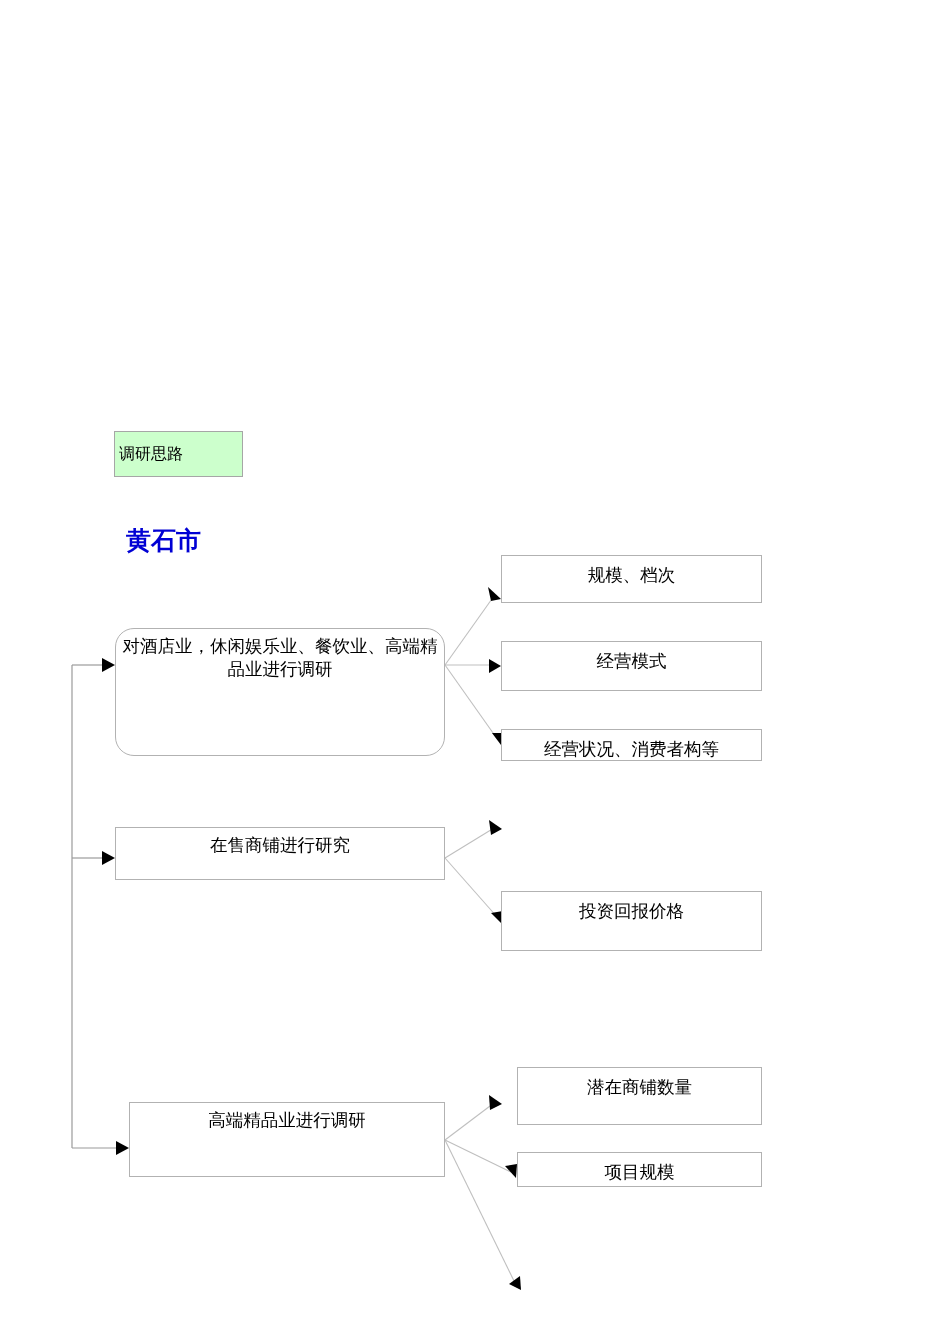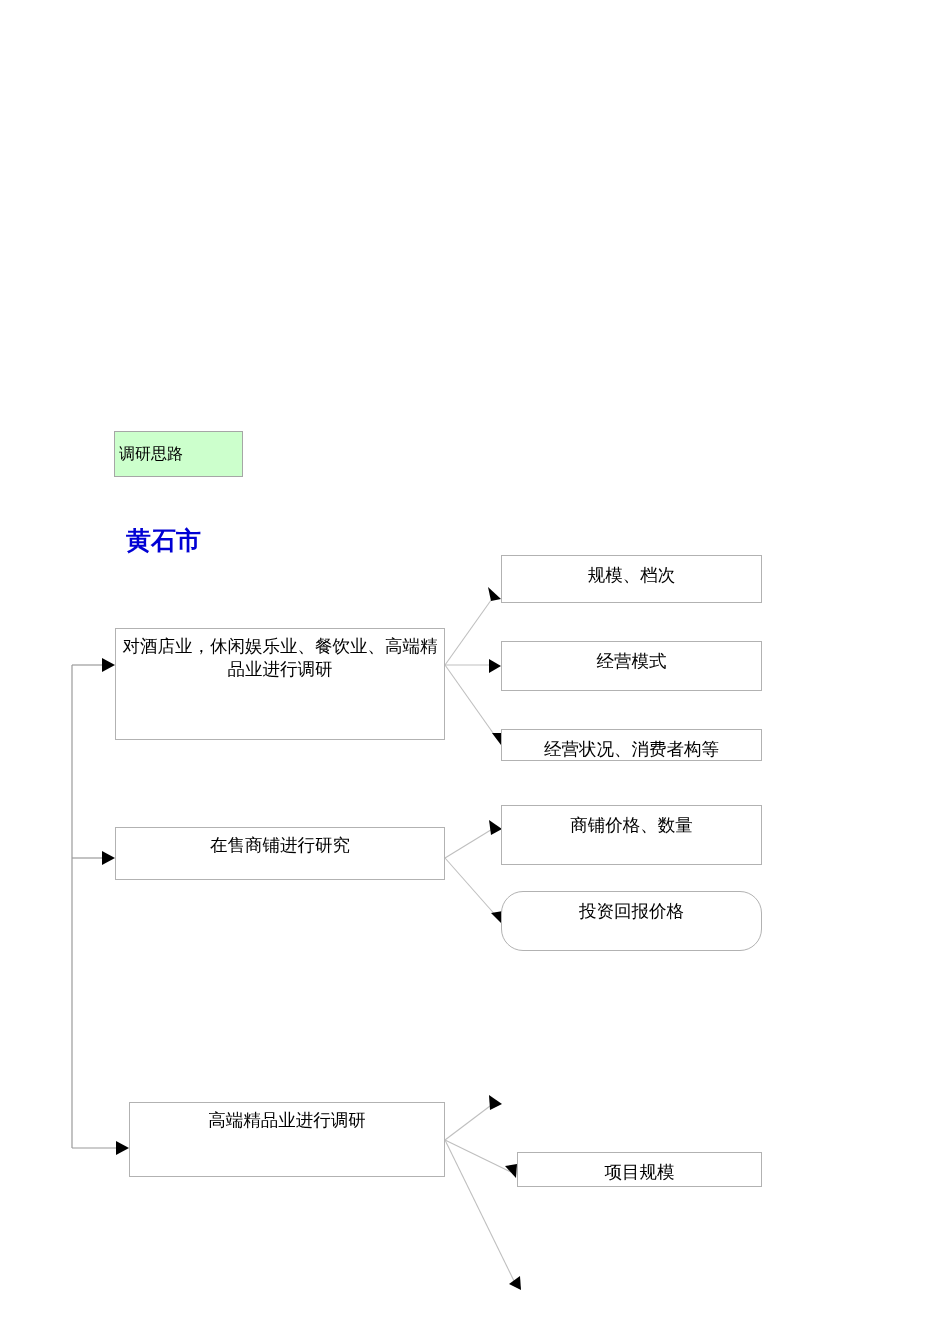--- a/index.html
+++ b/index.html
@@ -131,50 +131,50 @@
     <polygon class="arrow-head" points="502,924 491,913 503,911"></polygon>
 
     <path class="conn-line" d="M445,1140 L494,1103"></path>
     <path class="conn-line" d="M445,1140 L511,1172"></path>
     <path class="conn-line" d="M445,1140 L516,1285"></path>
     <polygon class="arrow-head" points="489,1095 502,1104 490,1110"></polygon>
     <polygon class="arrow-head" points="516,1178 505,1166 517,1164"></polygon>
     <polygon class="arrow-head" points="521,1290 509,1284 520,1276"></polygon>
   </svg>
 
-  <div class="node node-main" style="left:115px; top:628px; width:330px; height:112px;">
+  <div class="node node-main" style="left:115px; top:628px; width:330px; height:128px;border-radius:19px;">
     <div class="txt">对酒店业，休闲娱乐业、餐饮业、高端精品业进行调研</div>
   </div>
 
   <div class="node node-leaf" style="left:501px; top:555px; width:261px; height:48px;">
     <div class="txt">规模、档次</div>
   </div>
 
   <div class="node node-leaf" style="left:501px; top:641px; width:261px; height:50px;">
     <div class="txt">经营模式</div>
   </div>
 
   <div class="node node-leaf" style="left:501px; top:729px; width:261px; height:32px;">
     <div class="txt">经营状况、消费者构等</div>
   </div>
 
   <div class="node node-main" style="left:115px; top:827px; width:330px; height:53px;">
     <div class="txt">在售商铺进行研究</div>
   </div>
 
-  <div class="node node-leaf" style="left:501px; top:805px; width:261px; height:60px;">
-    <div class="txt">商铺价格、数量</div>
-  </div>
 
-  <div class="node node-leaf" style="left:501px; top:891px; width:261px; height:60px;border-radius:22px;">
+  <div class="node node-leaf" style="left:501px; top:891px; width:261px; height:60px;">
     <div class="txt">投资回报价格</div>
   </div>
 
   <div class="node node-main" style="left:129px; top:1102px; width:316px; height:75px;">
     <div class="txt">高端精品业进行调研</div>
   </div>
 
+  <div class="node node-leaf" style="left:517px; top:1067px; width:245px; height:58px;">
+    <div class="txt">潜在商铺数量</div>
+  </div>
 
   <div class="node node-leaf" style="left:517px; top:1152px; width:245px; height:35px;">
     <div class="txt">项目规模</div>
   </div>
 
 </div>
 
 </body></html>

